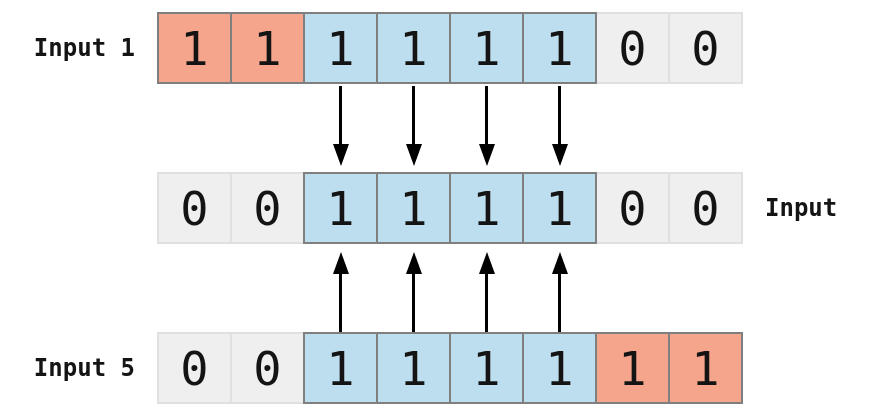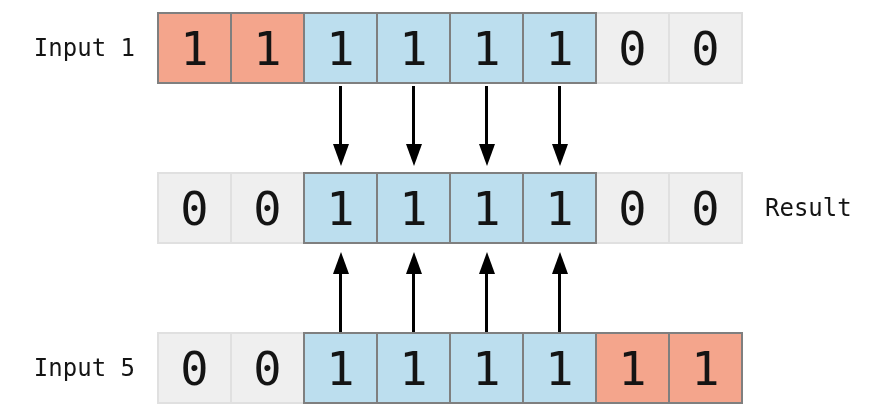--- a/index.html
+++ b/index.html
@@ -57,20 +57,21 @@
 
   
   .label {
     position: absolute;
     height: 72px;
     display: flex;
     align-items: center;
     font-size: 24px;
     color: #141414;
     white-space: nowrap;
+    font-weight: bold;
   }
   .label-left {
     left: 0;
     width: 157px;
     box-sizing: border-box;
     padding-right: 22px;
     justify-content: flex-end;
   }
   .label-input1 { top: 12px; }
   .label-input2 { top: 332px; }
@@ -144,21 +145,21 @@
     <div class="cell c-gray">0</div>
     <div class="cell c-gray">0</div>
     <div class="cell c-blue">1</div>
     <div class="cell c-blue">1</div>
     <div class="cell c-blue">1</div>
     <div class="cell c-blue">1</div>
     <div class="cell c-gray">0</div>
     <div class="cell c-gray">0</div>
   </div>
 
-  <div class="label label-result">Result</div>
+  <div class="label label-result">Input</div>
 
   <div class="arrow arrow-up" style="left:332.5px">
     <div class="head-up"></div>
     <div class="shaft"></div>
   </div>
   <div class="arrow arrow-up" style="left:405.5px">
     <div class="head-up"></div>
     <div class="shaft"></div>
   </div>
   <div class="arrow arrow-up" style="left:478.5px">

